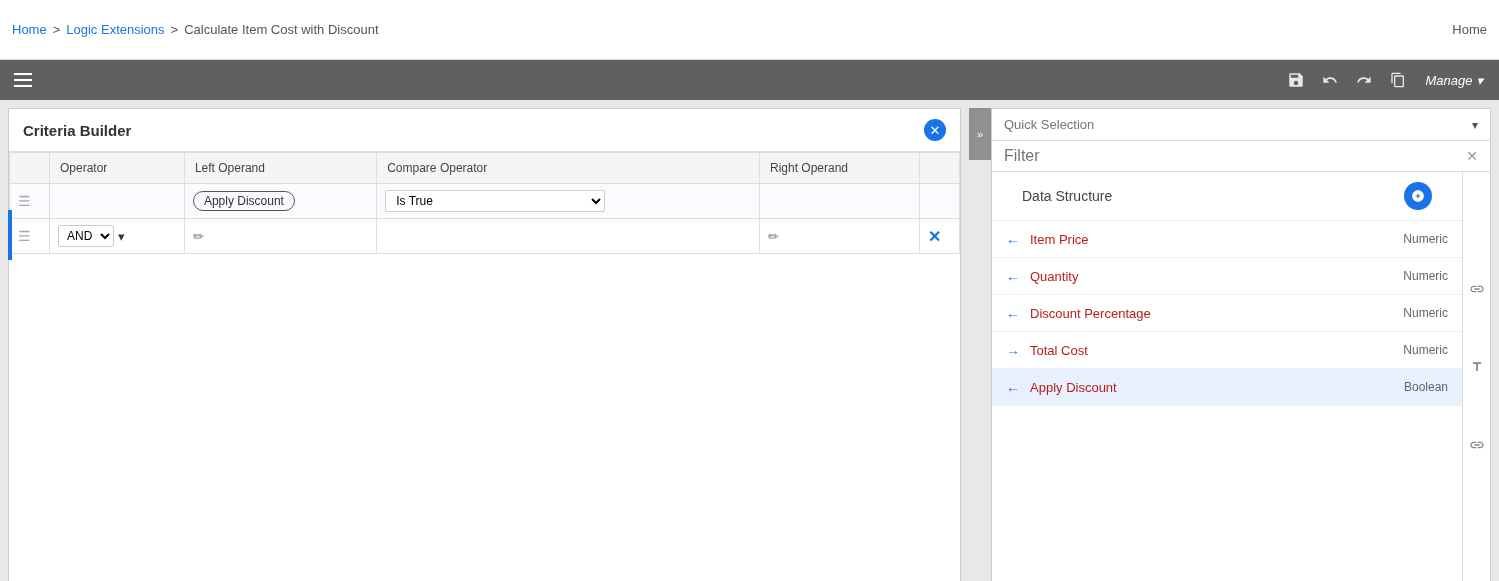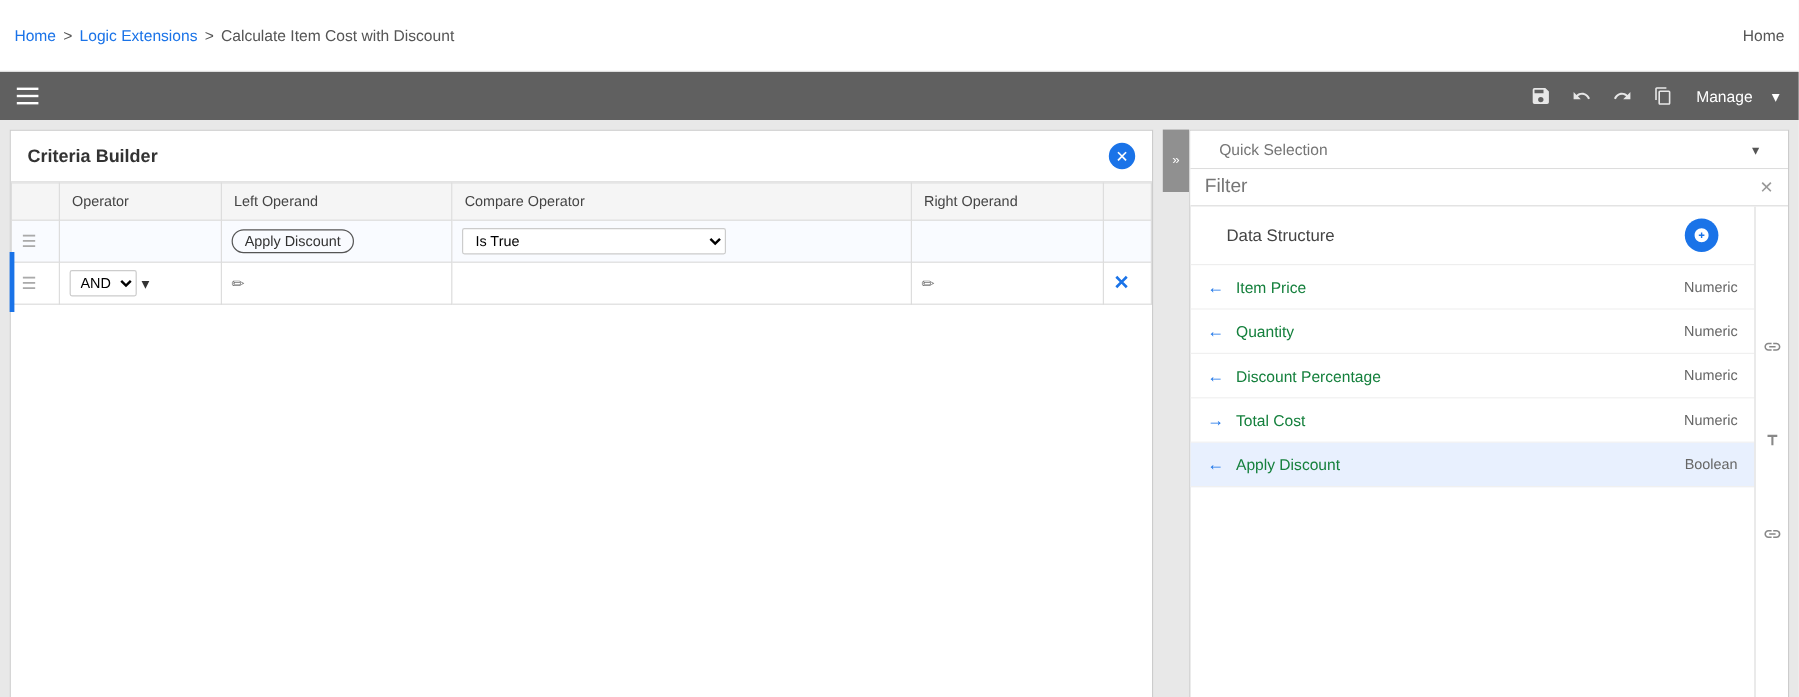--- a/index.html
+++ b/index.html
@@ -41,22 +41,23 @@
       font-size: 16px;
       opacity: 0.85;
     }
     .hamburger-btn {
       background: none; border: none; color: #fff; cursor: pointer;
       display: flex; flex-direction: column; gap: 4px; padding: 6px;
     }
     .hamburger-btn span { width: 18px; height: 2px; background: #fff; display: block; }
     .manage-btn {
       background: none; border: none; color: #fff; cursor: pointer;
-      font-size: 13px; display: flex; align-items: center; gap: 16px;
+      font-size: 13px; display: flex; align-items: center; gap: 4px;
       padding: 4px 8px;
+      font-style: italic;
     }
 
     
     .main-content {
       display: flex;
       height: calc(100vh - 80px);
       background: #e8e8e8;
     }
 
     
@@ -140,21 +141,21 @@
       background: #fff;
       margin: 8px 8px 8px 0;
       border: 1px solid #ccc;
       display: flex;
       flex-direction: column;
     }
 
     .quick-selection-bar {
       display: flex;
       align-items: center;
-      padding: 8px 24px;
+      padding: 8px 12px;
       border-bottom: 1px solid #ddd;
       background: #fff;
       gap: 8px;
     }
     .quick-selection-input {
       flex: 1;
       border: none;
       outline: none;
       font-size: 13px;
       color: #555;
@@ -211,21 +212,21 @@
       align-items: center;
       padding: 10px 14px;
       border-bottom: 1px solid #f0f0f0;
       gap: 10px;
       cursor: pointer;
     }
     .ds-item.selected { background: #e8f0fe; }
     .ds-arrow { font-size: 14px; font-weight: bold; }
     .ds-arrow.in { color: #1a73e8; }
     .ds-arrow.out { color: #1a73e8; }
-    .ds-name { flex: 1; color: #15803d; font-size: 13px; font-weight: 500; }
+    .ds-name { flex: 1; color: #b91c1c; font-size: 13px; font-weight: 500; }
     .ds-type { color: #666; font-size: 12px; margin-left: auto; }
 
     
     .side-icons {
       display: flex;
       flex-direction: column;
       align-items: center;
       padding: 4px 0;
       gap: 2px;
       border-left: 1px solid #ddd;

